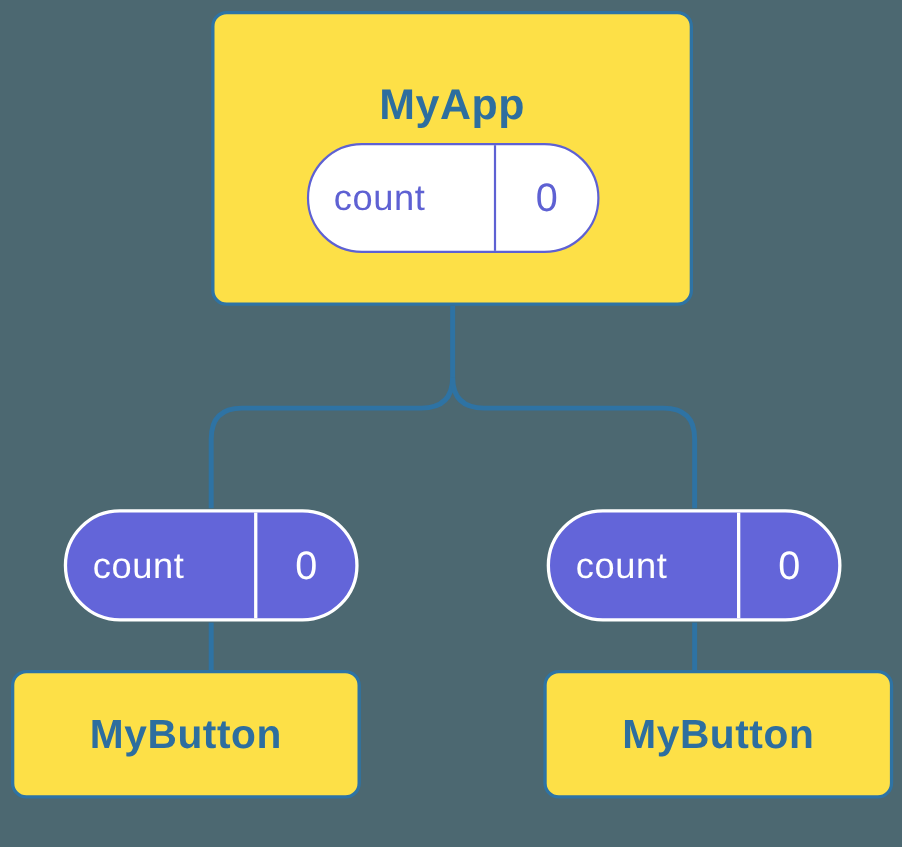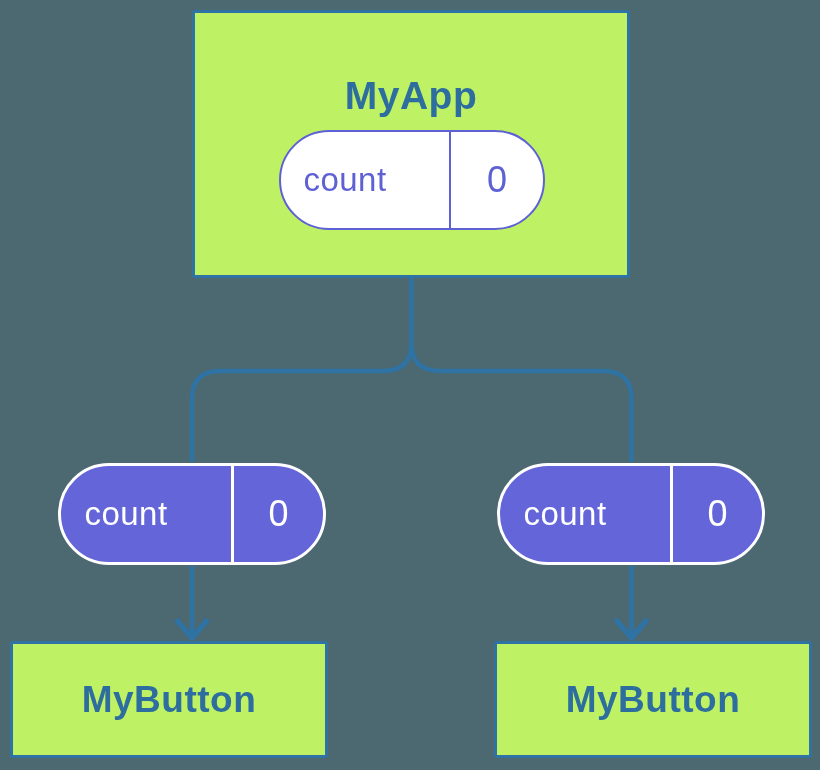--- a/index.html
+++ b/index.html
@@ -16,36 +16,35 @@
   }
   .connectors {
     position: absolute;
     left: 0; top: 0;
     width: 820px; height: 770px;
     pointer-events: none;
   }
   
   .node {
     position: absolute;
-    background: #bef264;
+    background: #fde047;
     border: 3px solid #2E73A4;
-    border-radius: 3px;
+    border-radius: 14px;
     box-sizing: border-box;
   }
   .node-root {
     left: 192px; top: 10px;
     width: 438px; height: 268px;
   }
   .node-child {
     top: 609px;
     width: 318px; height: 117px;
     display: flex;
     align-items: center;
     justify-content: center;
-    margin-top: 32px;
   }
   .node-child-left  { left: 10px; }
   .node-child-right { left: 494px; }
   .node-title {
     color: #2D6E9F;
     font-weight: 600;
     letter-spacing: 0.5px;
   }
   .root-title {
     position: absolute;

